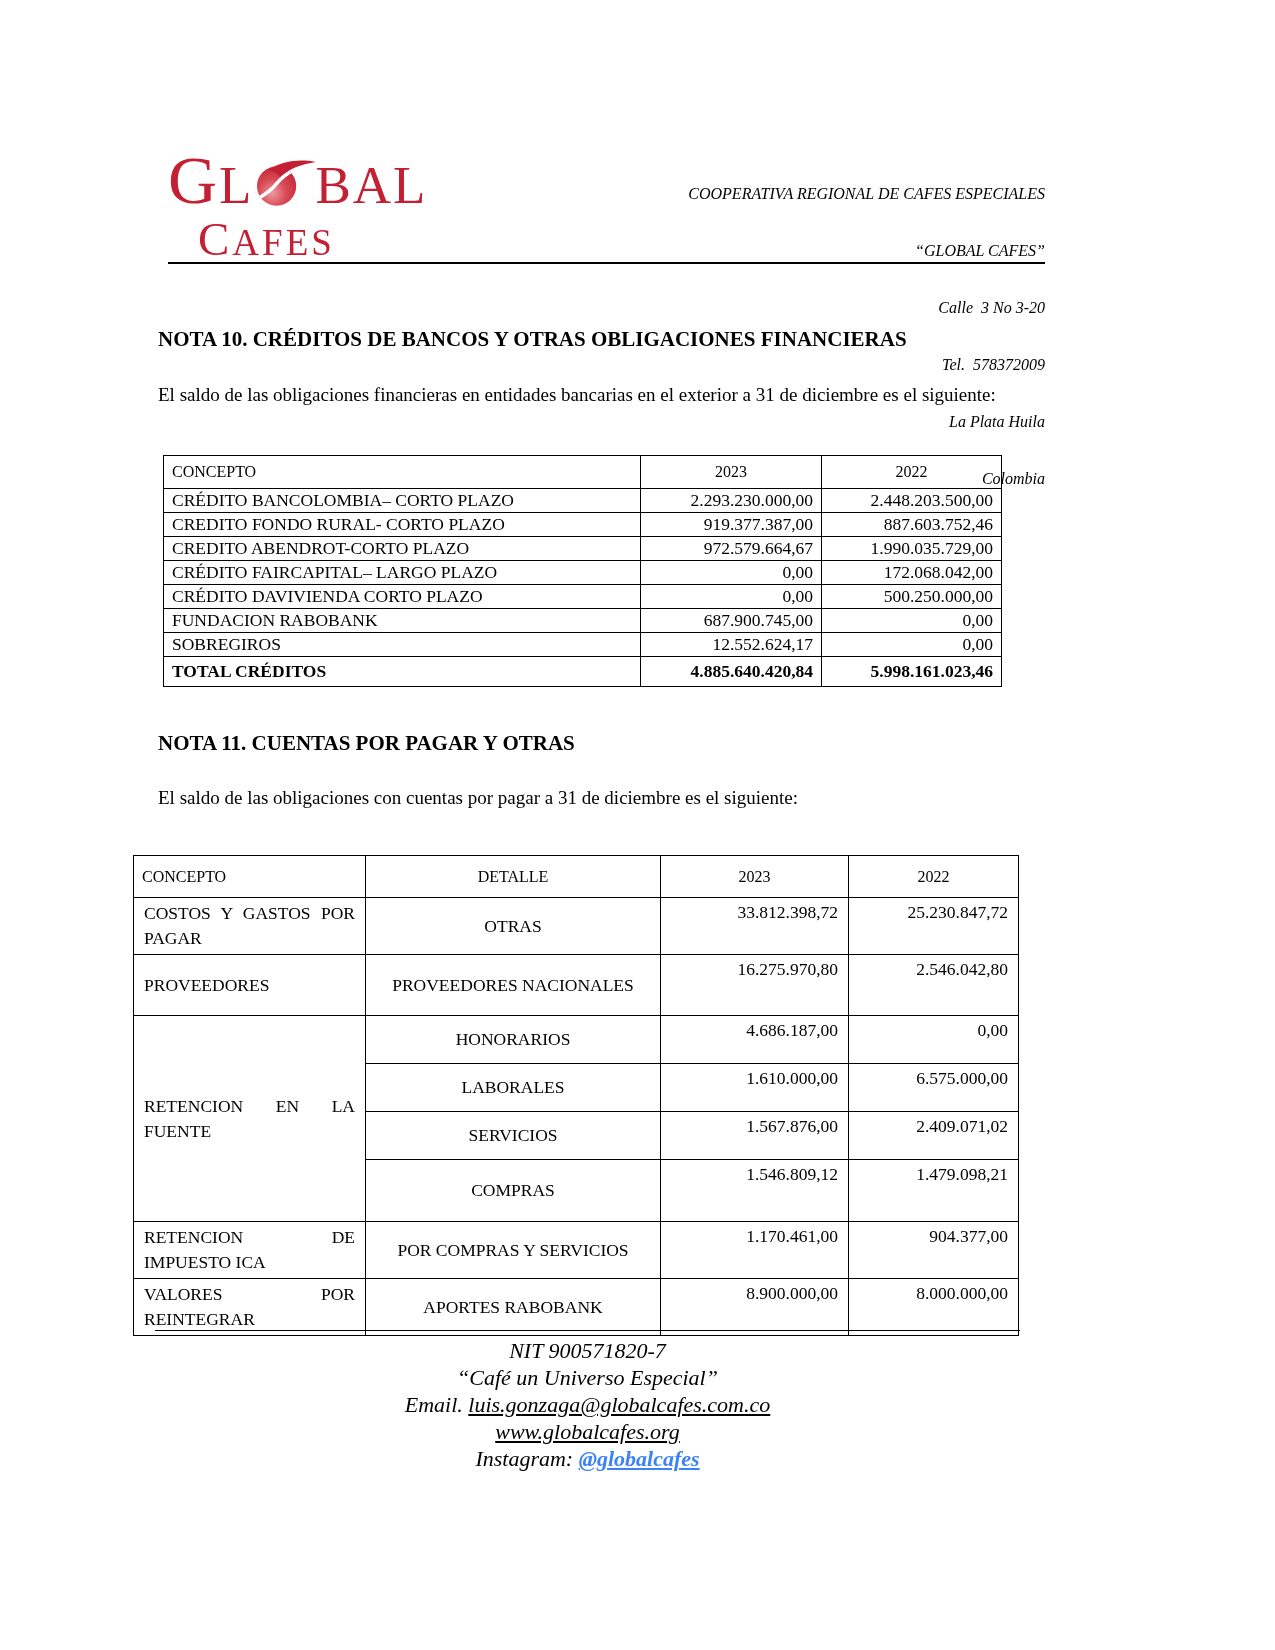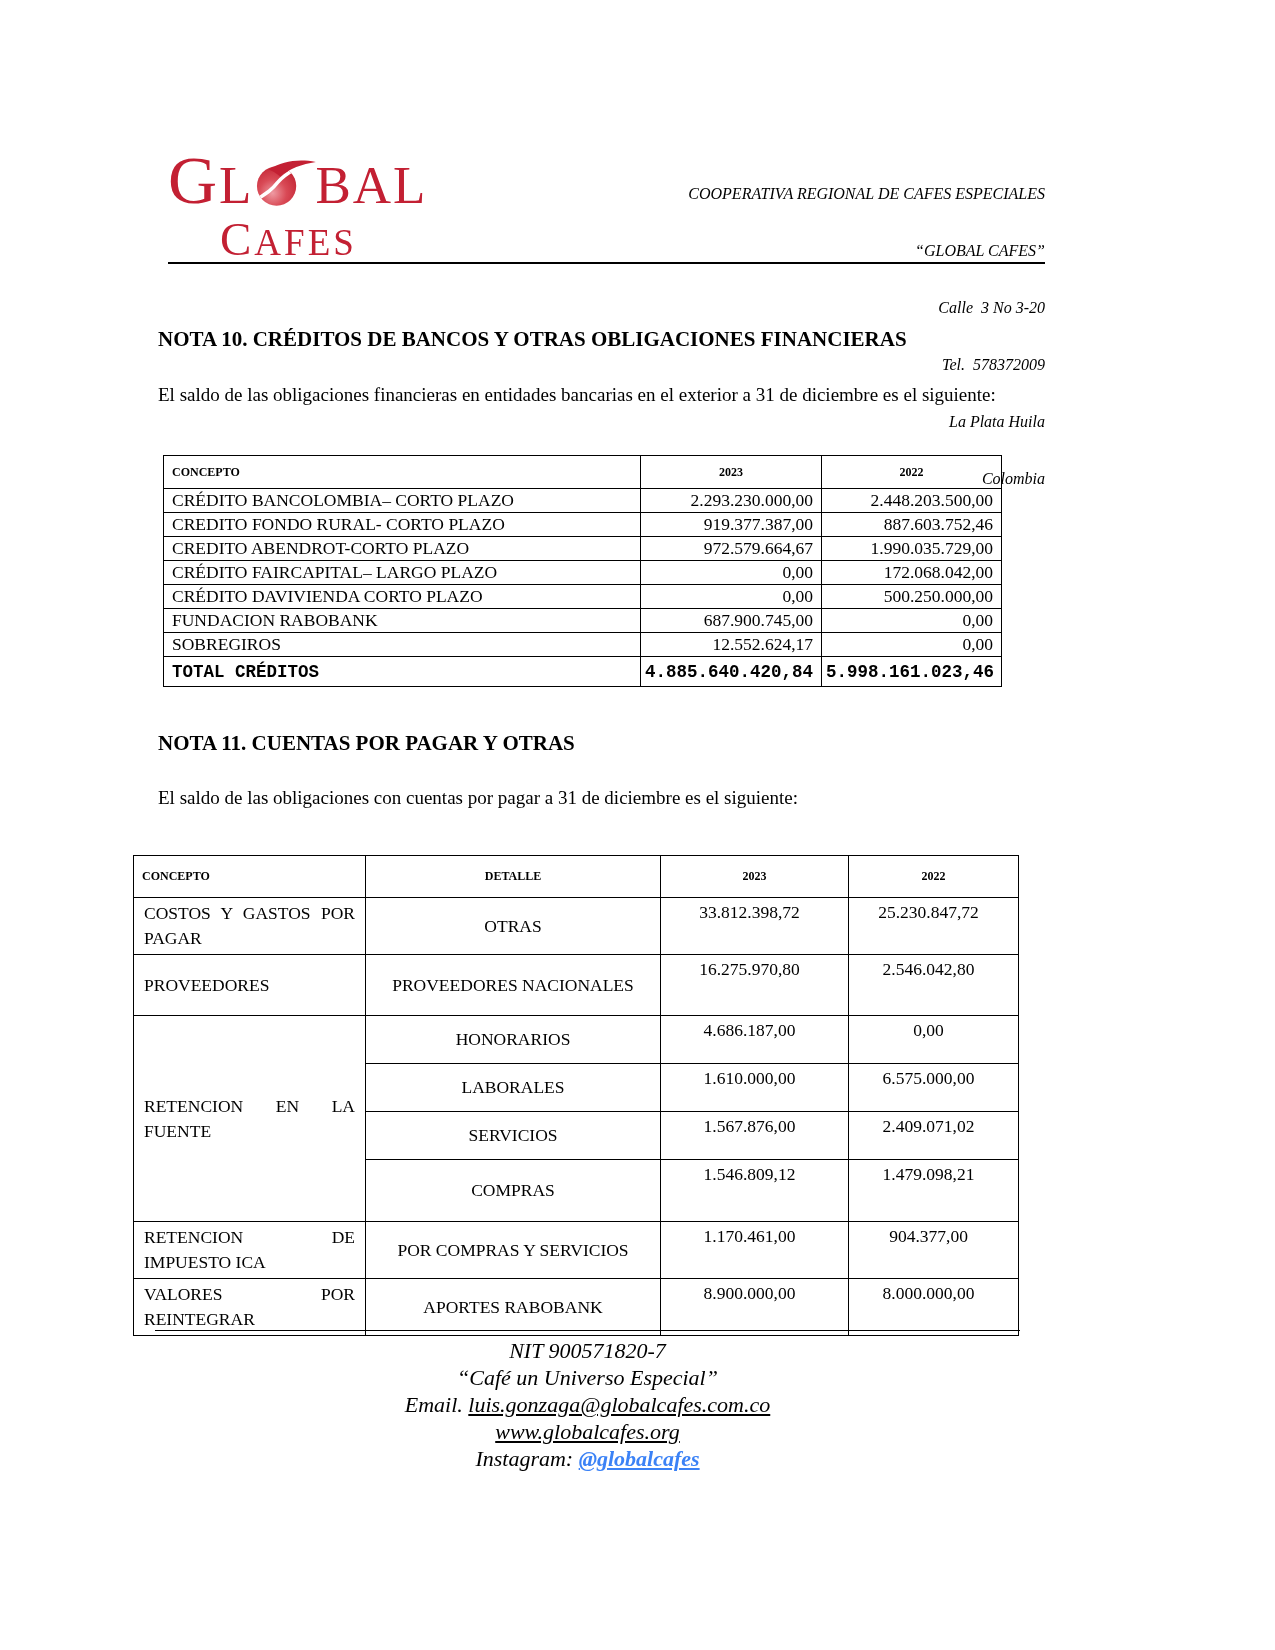--- a/index.html
+++ b/index.html
@@ -8,66 +8,66 @@
     font-family:"Liberation Serif", serif; color:#000;
     overflow:hidden;
   }
 
   
   .logo { position:absolute; left:168px; top:146px; color:#c32033; line-height:1; }
   .logo-l1 { white-space:nowrap; }
   .logo-l1 .g   { font-size:68px; letter-spacing:2px; }
   .logo-l1 .sm  { font-size:53px; letter-spacing:2px; }
   .bean { width:66px; height:48px; vertical-align:baseline; margin:0 -2px -4px -2px; }
-  .logo-l2 { margin-top:2px; margin-left:52px; white-space:nowrap; }
+  .logo-l2 { margin-top:2px; margin-left:30px; white-space:nowrap; }
   .logo-l2 .c   { font-size:47px; letter-spacing:3px; }
   .logo-l2 .sm2 { font-size:37px; letter-spacing:3px; }
 
   .company { position:absolute; right:230px; top:146px; text-align:right;
     font-style:italic; font-size:16px; line-height:19px; white-space:pre-wrap; }
   .header-rule { position:absolute; left:168px; width:877px; top:262px;
     border-top:2px solid #000; height:0; }
 
   
   .note-title { position:absolute; left:158px; font-weight:bold; font-size:21px; }
   .note10-title { top:327px; }
   .note11-title { top:731px; }
   .intro { position:absolute; left:158px; width:872px; font-size:19px; line-height:30px; }
   .intro10 { top:380px; }
   .intro11 { top:783px; }
 
   
   table { border-collapse:collapse; table-layout:fixed; }
   td, th { border:1.5px solid #000; overflow:hidden; }
-  th { font-size:12px; font-weight:bold; text-align:center; padding:2px 6px; }
+  th { font-size:16px; font-weight:normal; text-align:center; padding:2px 6px; }
   .th-left { text-align:left; padding-left:8px; }
 
   
   .credits-table { position:absolute; left:163px; top:455px; width:838px; font-size:17.5px; }
   .credits-table col.c1 { width:477px; }
   .credits-table col.c2 { width:181px; }
   .credits-table col.c3 { width:180px; }
   .credits-table tr.hrow  { height:33px; }
   .credits-table tr.brow  { height:24px; }
   .credits-table td.lbl { text-align:left;  padding:1px 6px 1px 8px; }
   .credits-table td.num { text-align:right; padding:1px 8px 1px 4px; }
-  .credits-table tr.total td { font-weight:bold; height:27px;font-family:Liberation Mono, monospace; }
+  .credits-table tr.total td { font-weight:bold; height:27px; }
 
   
   .payables-table { position:absolute; left:133px; top:855px; width:885px; font-size:17.5px; }
   .payables-table col.c1 { width:232px; }
   .payables-table col.c2 { width:295px; }
   .payables-table col.c3 { width:188px; }
   .payables-table col.c4 { width:170px; }
   .payables-table tr.hrow { height:42px; }
   .payables-table td.con { text-align:justify; vertical-align:middle;
       padding:3px 10px; line-height:25px; }
   .payables-table td.con.vtop { vertical-align:top; }
   .payables-table td.det { text-align:center; vertical-align:middle; padding:3px 10px; }
-  .payables-table td.num { text-align:center; vertical-align:top; padding:4px 10px 0 0; }
+  .payables-table td.num { text-align:right; vertical-align:top; padding:4px 10px 0 0; }
   .payables-table tr.r0 { height:54px; }
   .payables-table tr.r1 { height:61px; }
   .payables-table tr.r2 { height:48px; }
   .payables-table tr.r3 { height:48px; }
   .payables-table tr.r4 { height:48px; }
   .payables-table tr.r5 { height:62px; }
   .payables-table tr.r6 { height:50px; }
   .payables-table tr.r7 { height:52px; }
 
   

